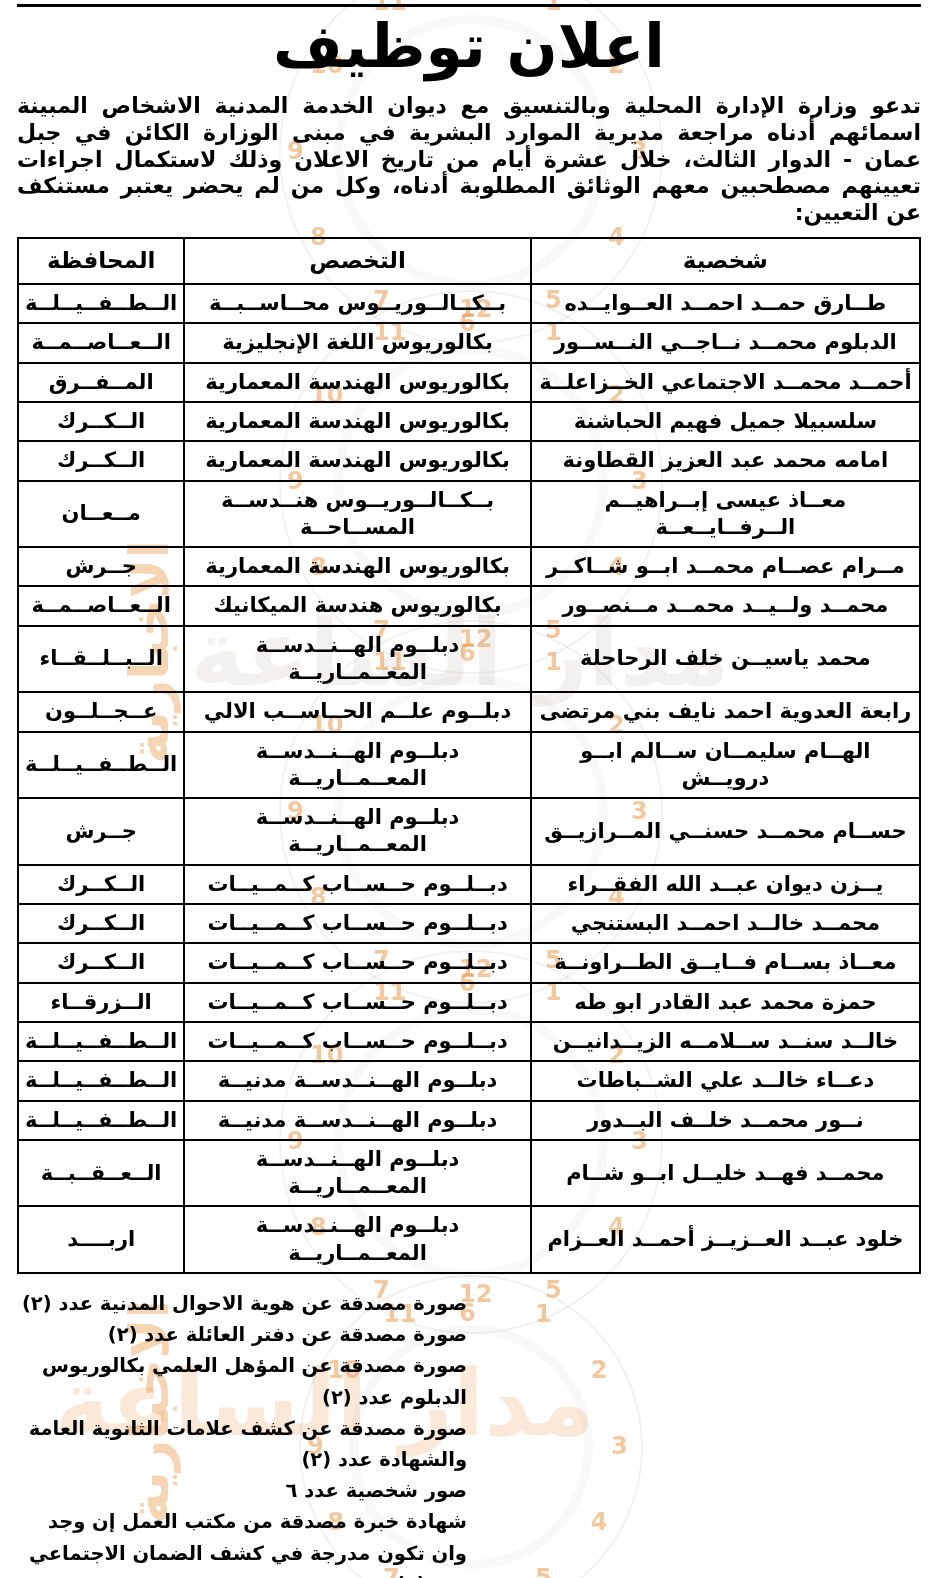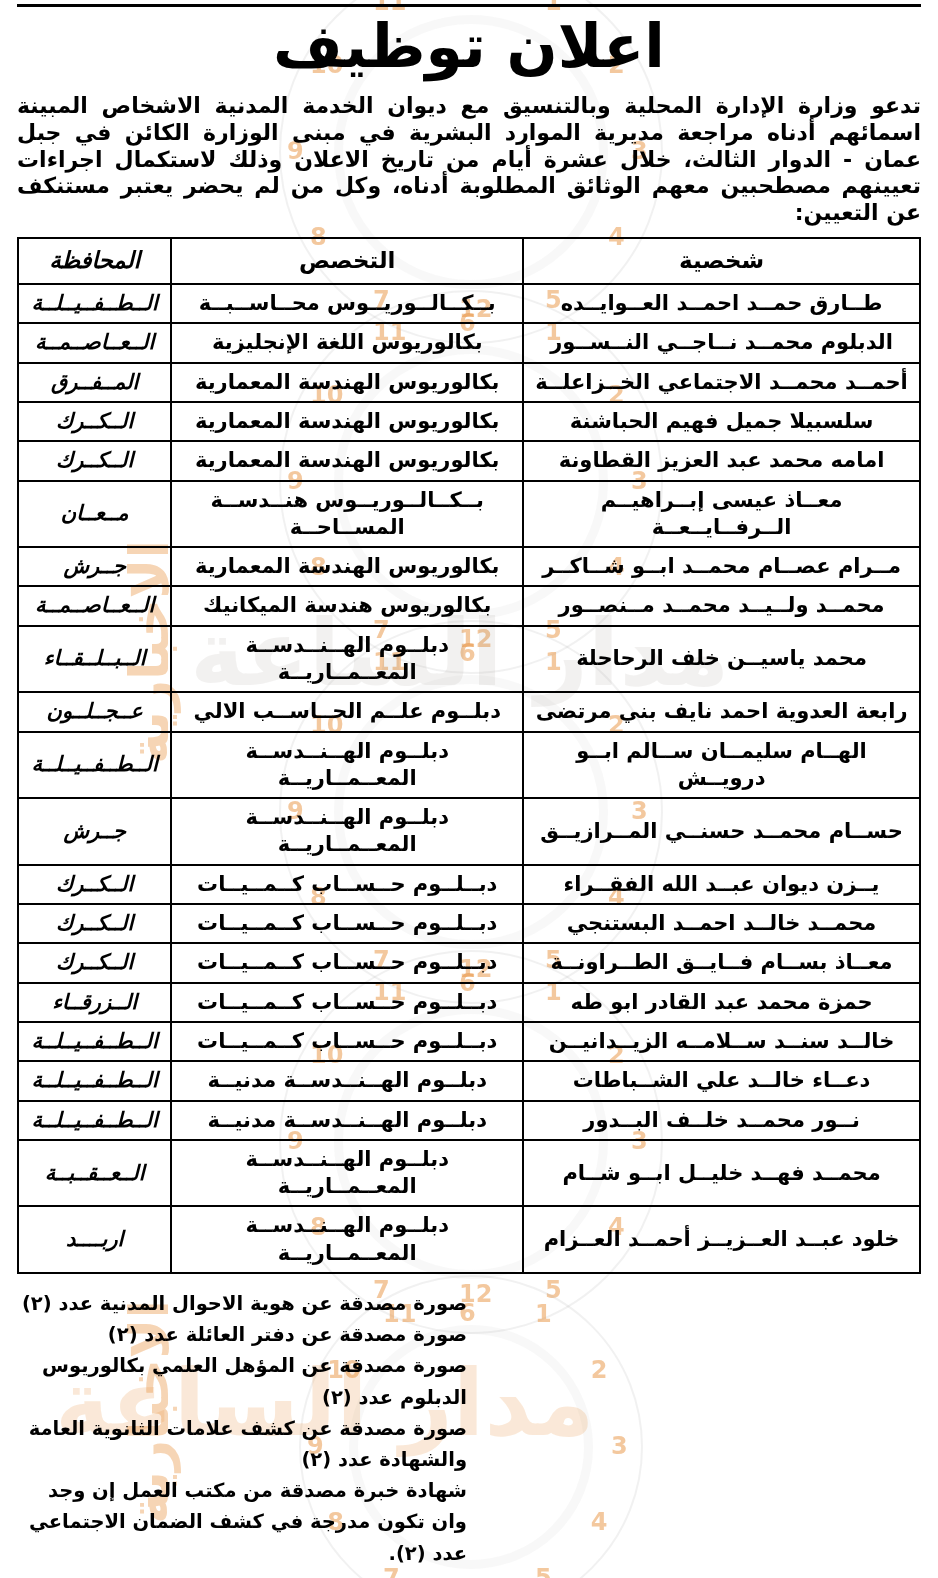--- a/index.html
+++ b/index.html
@@ -36,21 +36,21 @@
     margin:0 0 10px 0;
   }
   table.applicants{width:100%;border-collapse:collapse;background:transparent;}
   table.applicants th,table.applicants td{
     border:2.5px solid #000;text-align:center;font-weight:bold;
     padding:5px 6px;font-size:21px;line-height:1.3;background:transparent;
   }
   table.applicants th{font-size:23px;padding:7px 6px;}
   .col-name{width:44%;}
   .col-spec{width:39%;}
-  .col-gov{width:17%;font-style:italic;}
+  .col-gov{width:17%;}
   .docs{
     width:450px;margin:14px auto 0 0;  
     font-size:19.5px;font-weight:bold;line-height:1.6;text-align:right;
   }
   .doc-line{margin:0;}
 </style>
 </head>
 <body>
 
 <div class="page">
@@ -279,20 +279,21 @@
 
         <div class="doc-line">صورة مصدقة عن هوية الاحوال المدنية عدد (٢)</div>
 
         <div class="doc-line">صورة مصدقة عن دفتر العائلة عدد (٢)</div>
 
 
         <div class="doc-line">صورة مصدقة عن المؤهل العلمي بكالوريوس الدبلوم عدد (٢)</div>
 
         <div class="doc-line">صورة مصدقة عن كشف علامات الثانوية العامة والشهادة عدد (٢)</div>
 
+        <div class="doc-line">صور شخصية عدد ٦</div>
 
 
         <div class="doc-line">شهادة خبرة مصدقة من مكتب العمل إن وجد وان تكون مدرجة في كشف الضمان الاجتماعي عدد (٢).</div>
 
       </div>
 
   </div>
 
 </div>
 

